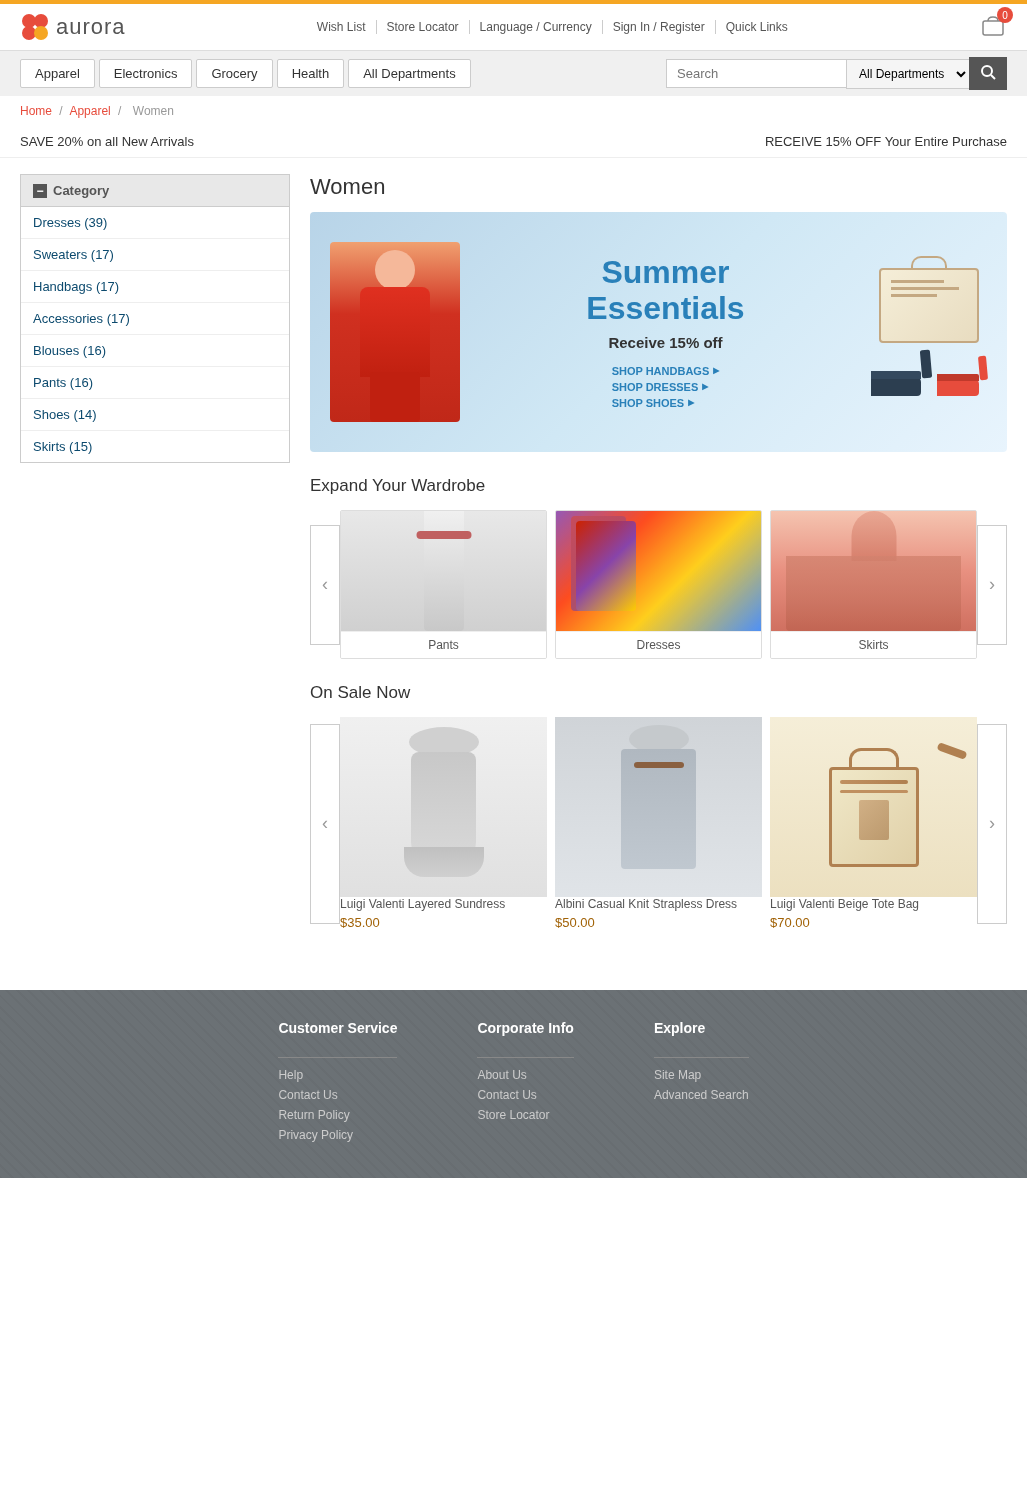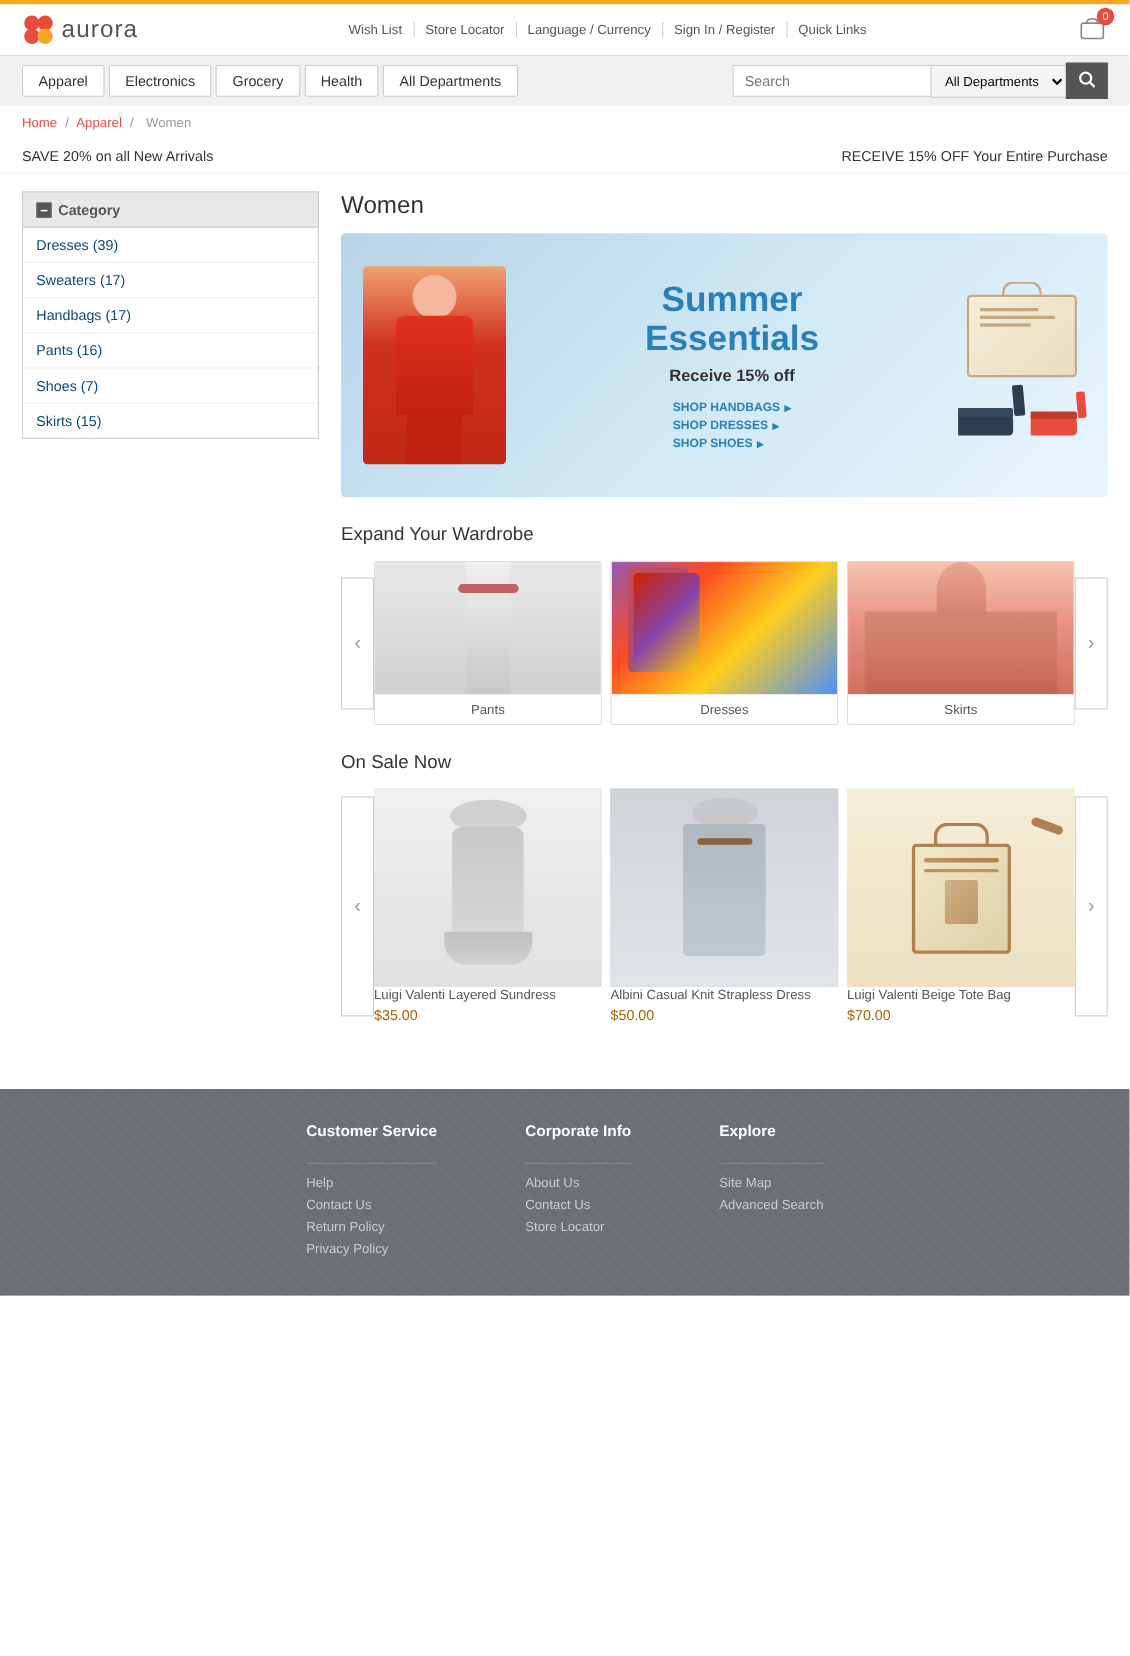--- a/index.html
+++ b/index.html
@@ -473,22 +473,24 @@
 
   <div class="sidebar">
     <div class="sidebar-header">
       <span class="minus">−</span>
       <span>Category</span>
     </div>
     <div class="sidebar-list">
       <div class="sidebar-item">Dresses (39)</div>
       <div class="sidebar-item">Sweaters (17)</div>
       <div class="sidebar-item">Handbags (17)</div>
+      <div class="sidebar-item">Accessories (17)</div>
+      <div class="sidebar-item">Blouses (16)</div>
       <div class="sidebar-item">Pants (16)</div>
-      <div class="sidebar-item">Shoes (7)</div>
+      <div class="sidebar-item">Shoes (14)</div>
       <div class="sidebar-item">Skirts (15)</div>
     </div>
   </div>
 
   <div class="right-content">
     <h1 class="page-title">Women</h1>
 
     <div class="hero-banner">
 
       <div style="width:130px;height:180px;flex-shrink:0;position:relative;overflow:hidden;border-radius:4px;background:linear-gradient(180deg,#f0a070 0%,#d03020 40%,#c02818 100%);">

